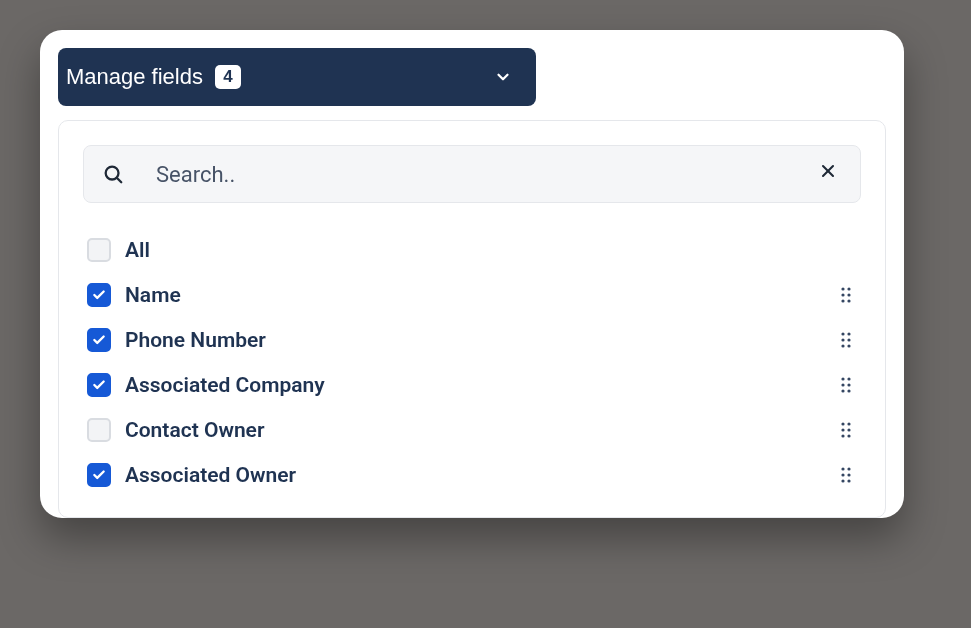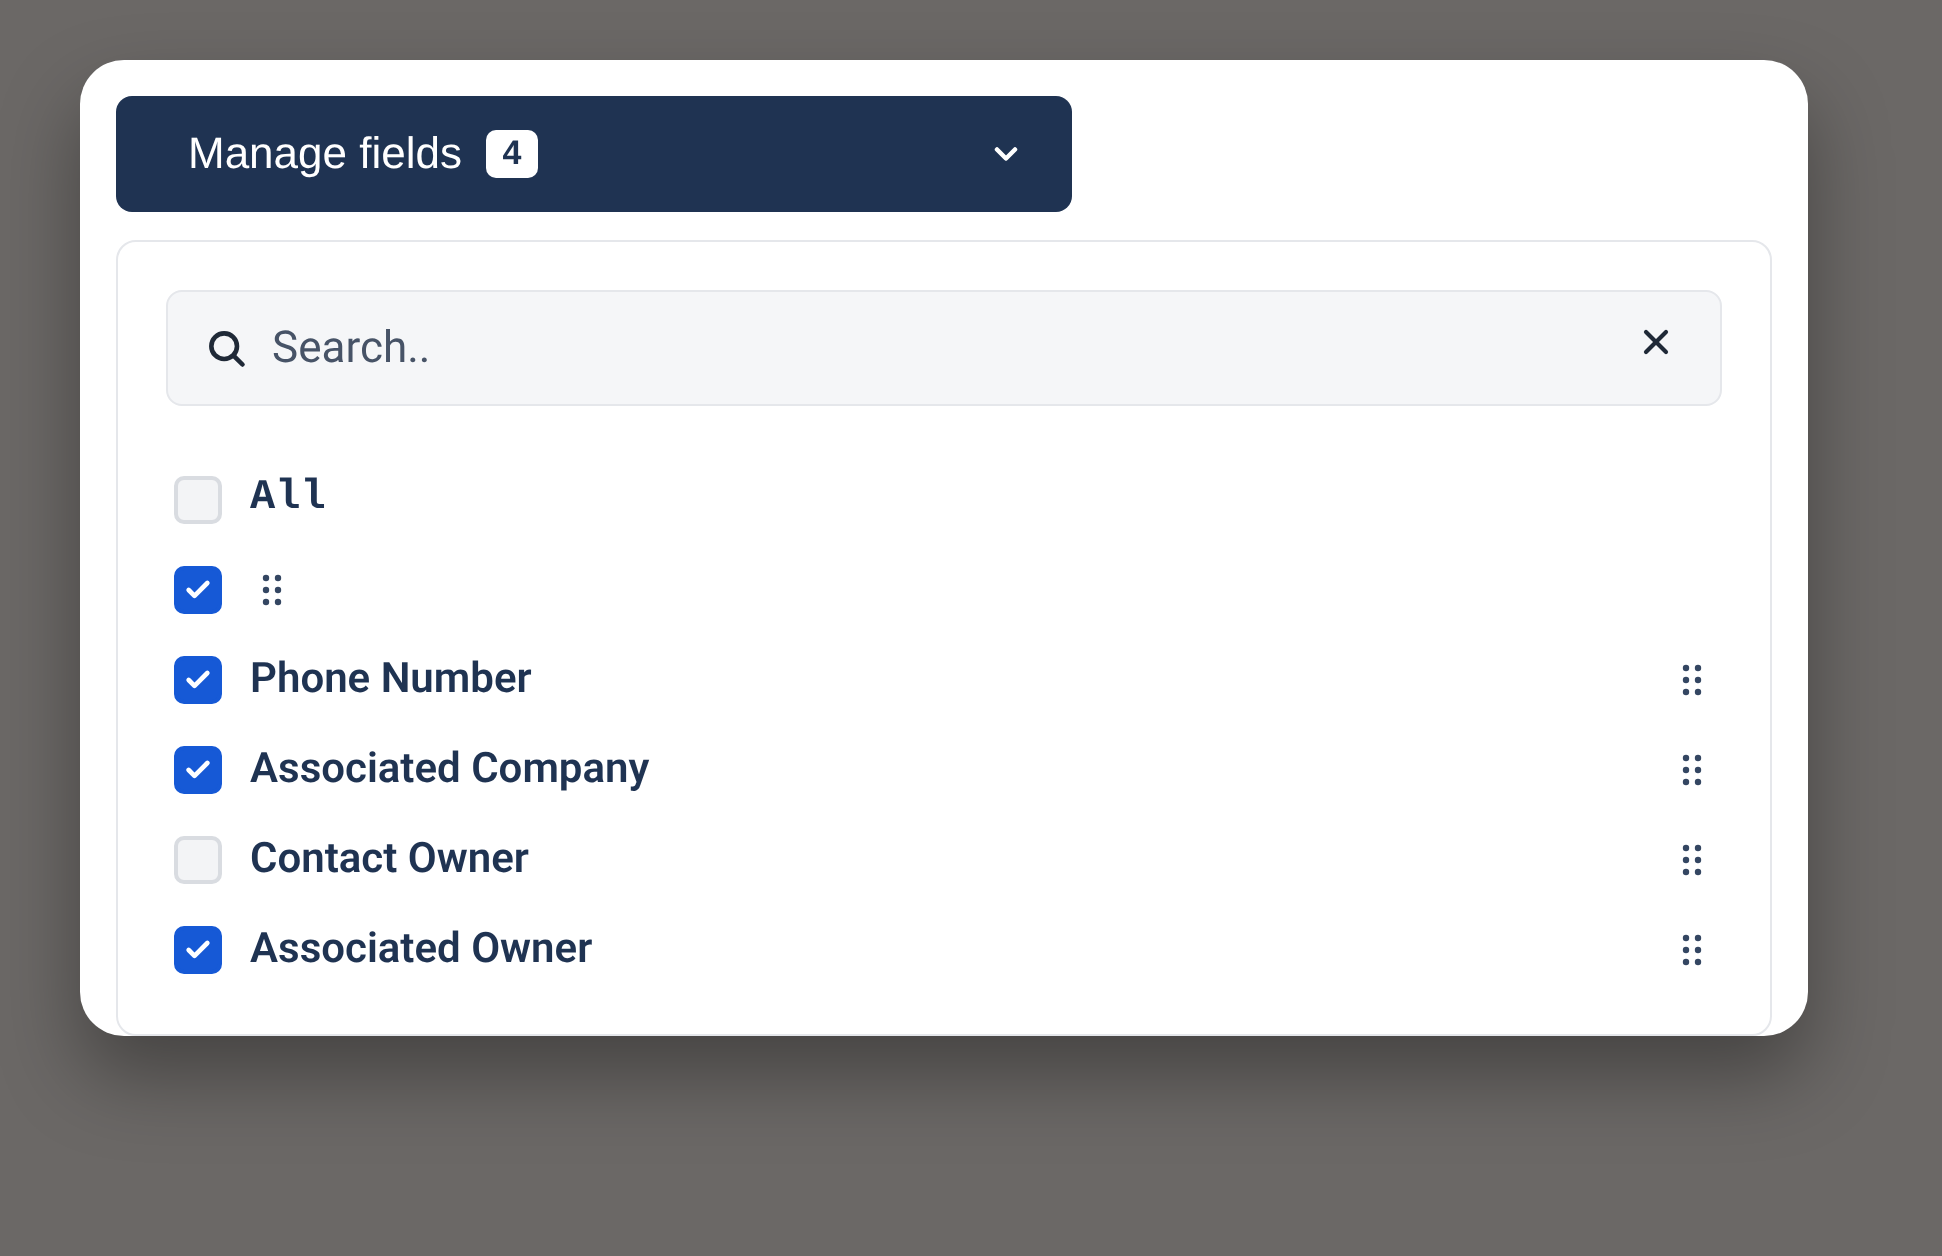--- a/index.html
+++ b/index.html
@@ -25,21 +25,21 @@
       overflow: hidden;
       padding: 18px 18px 0 18px;
     }
     .header-btn {
       display: inline-flex;
       align-items: center;
       background: #1f3352;
       color: #ffffff;
       border: none;
       border-radius: 8px;
-      padding: 14px 36px;
+      padding: 14px 8px;
       font-size: 22px;
       font-weight: 500;
       cursor: pointer;
       width: 478px;
       height: 58px;
       position: relative;
     }
     .header-btn .count-badge {
       background: #ffffff;
       color: #1f3352;
@@ -68,20 +68,21 @@
     }
     .search-box {
       display: flex;
       align-items: center;
       background: #f5f6f8;
       border: 1px solid #e5e7eb;
       border-radius: 8px;
       padding: 0 18px;
       height: 58px;
       position: relative;
+      gap: 20px;
     }
     .search-box .search-icon {
       color: #1f2937;
       display: flex;
       align-items: center;
       margin-right: 12px;
     }
     .search-box input {
       border: none;
       background: transparent;
@@ -148,21 +149,20 @@
       cursor: grab;
       display: flex;
       align-items: center;
       padding: 4px;
     }
     .drag-handle svg {
       opacity: 0.9;
     }
     .first-row {
       padding-left: 4px;
-      font-family: Liberation Mono, monospace;
     }
   </style>
 </head>
 <body>
 
 <div class="card">
 
   <button class="header-btn">
     <span>Manage fields</span>
     <span class="count-badge">4</span>
@@ -201,20 +201,21 @@
         </span>
         <span class="field-label">All</span>
       </div>
 
       <div class="field-row">
         <span class="checkbox checked">
           <svg width="14" height="14" viewBox="0 0 24 24" fill="none" stroke="#ffffff" stroke-width="4" stroke-linecap="round" stroke-linejoin="round">
               <polyline points="20 6 9 17 4 12"></polyline>
             </svg>
         </span>
+        <span class="field-label">Name</span>
         <span class="drag-handle">
           <svg width="14" height="18" viewBox="0 0 12 18" fill="currentColor">
               <circle cx="3" cy="3" r="1.6"></circle>
               <circle cx="9" cy="3" r="1.6"></circle>
               <circle cx="3" cy="9" r="1.6"></circle>
               <circle cx="9" cy="9" r="1.6"></circle>
               <circle cx="3" cy="15" r="1.6"></circle>
               <circle cx="9" cy="15" r="1.6"></circle>
             </svg>
         </span>

